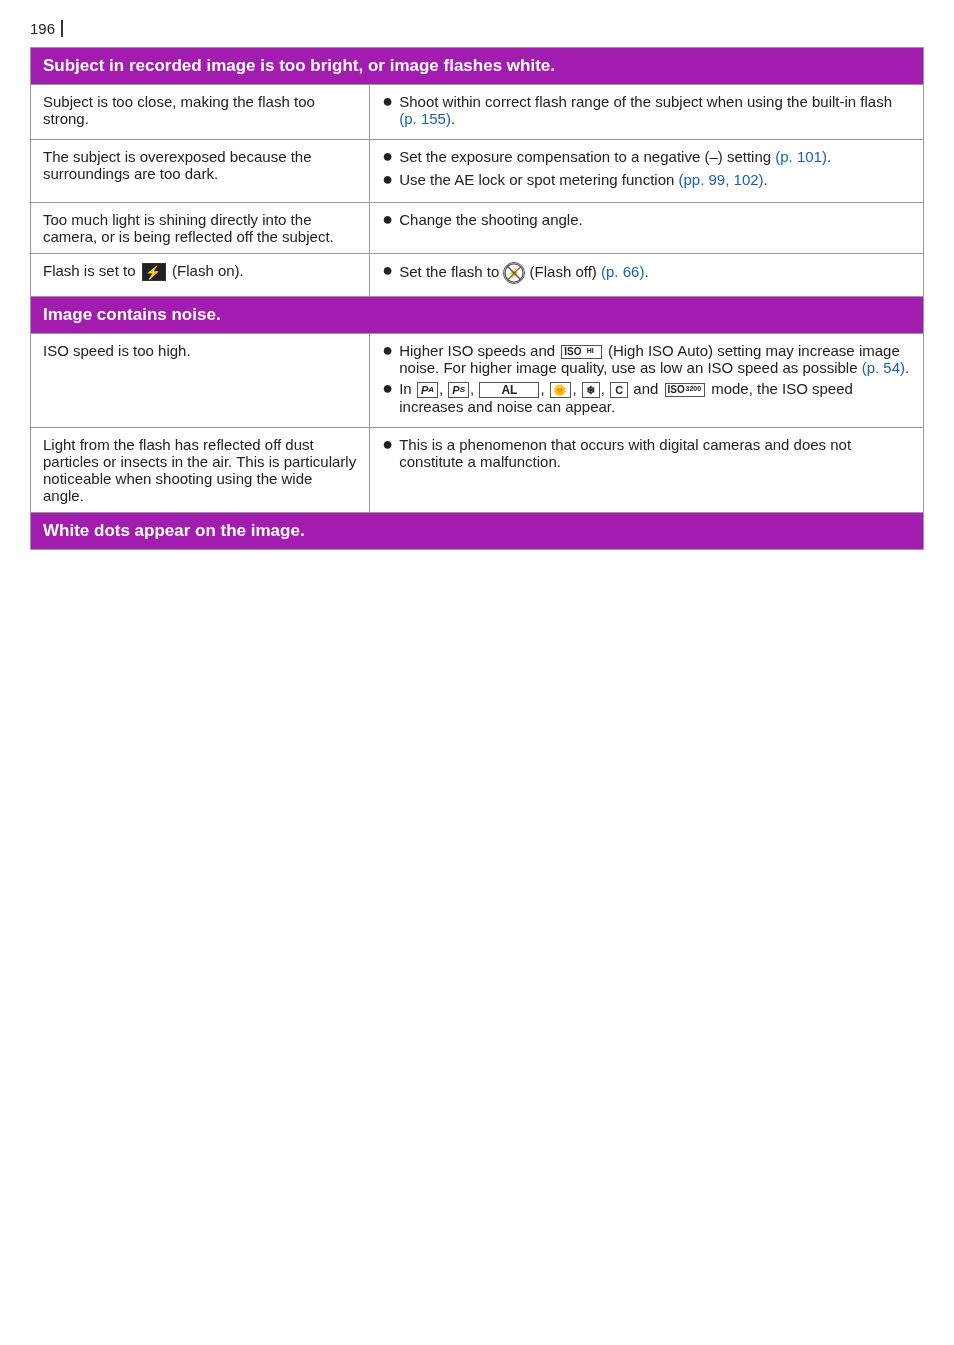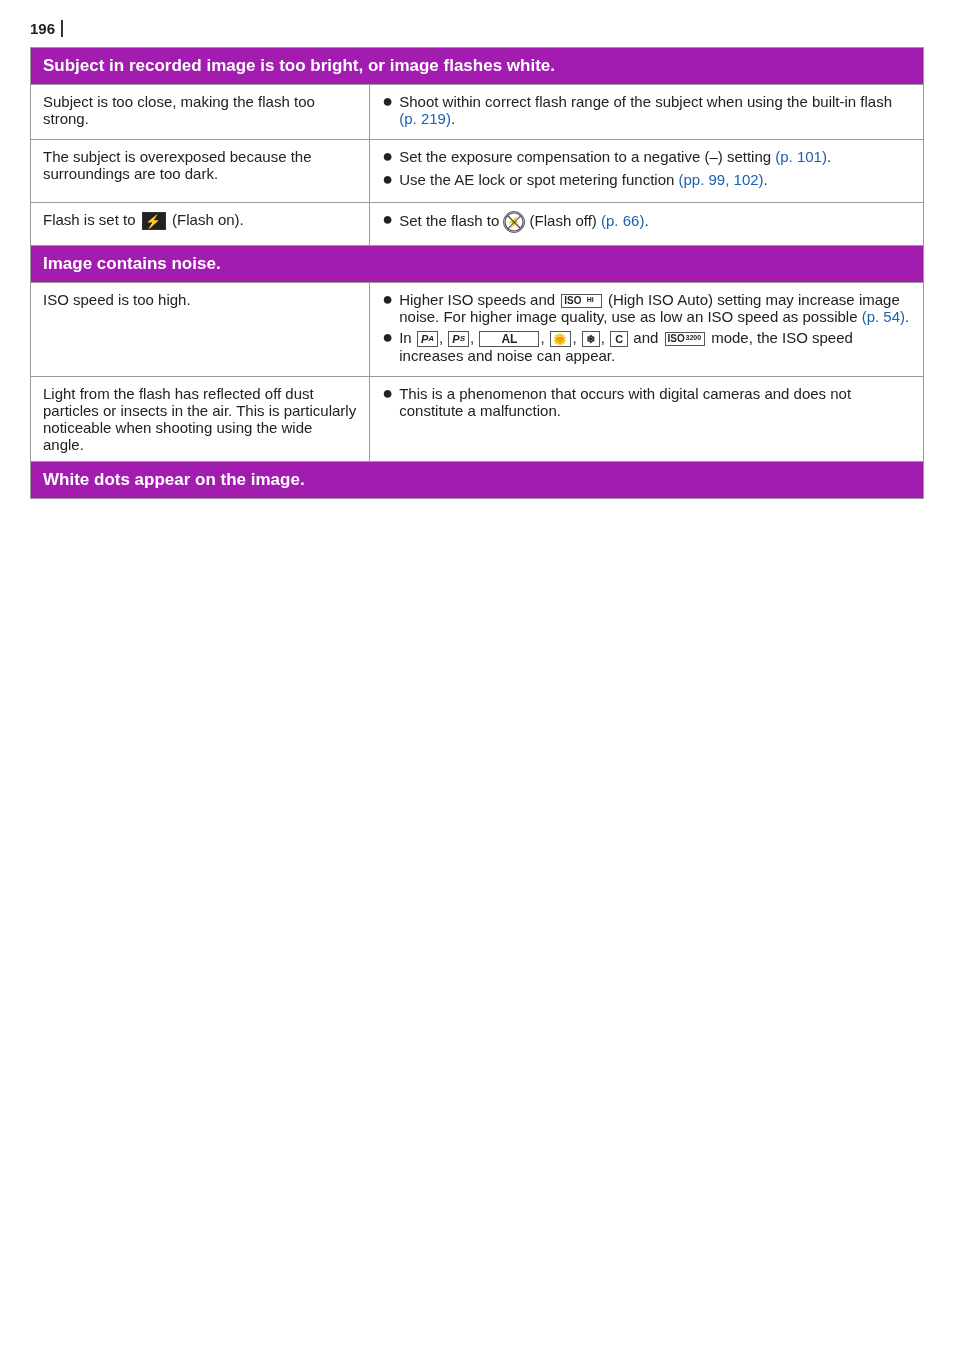--- a/index.html
+++ b/index.html
@@ -7,21 +7,21 @@
       background: #fff;
       font-family: Arial, sans-serif;
       font-size: 15px;
       color: #222;
       padding: 20px 30px;
       width: 954px;
       min-height: 1345px;
     }
     .page-number {
       font-size: 15px;
-      font-weight: bold;
+      font-weight: normal;
       margin-bottom: 10px;
       display: flex;
       align-items: flex-start;
     }
     .page-num-text {
       border-right: 2px solid #333;
       padding-right: 6px;
       margin-right: 2px;
     }
     .main-table {
@@ -155,21 +155,21 @@
     </tr>
 
     <tr>
       <td class="left-col">
         <span>Subject is too close, making the flash too strong.</span>
       </td>
       <td class="right-col">
         <ul class="bullet-list">
           <li>
             <span class="bullet-dot">●</span>
-            <span>Shoot within correct flash range of the subject when using the built-in flash <a class="link-text">(p. 219)</a>.</span>
+            <span>Shoot within correct flash range of the subject when using the built-in flash <a class="link-text">(p. 155)</a>.</span>
           </li>
         </ul>
       </td>
     </tr>
 
     <tr>
       <td class="left-col">
         <span>The subject is overexposed because the surroundings are too dark.</span>
       </td>
       <td class="right-col">
@@ -179,20 +179,33 @@
             <span>Set the exposure compensation to a negative (–) setting <a class="link-text">(p. 101)</a>.</span>
           </li>
           <li>
             <span class="bullet-dot">●</span>
             <span>Use the AE lock or spot metering function <a class="link-text">(pp. 99, 102)</a>.</span>
           </li>
         </ul>
       </td>
     </tr>
 
+    <tr>
+      <td class="left-col">
+        <span>Too much light is shining directly into the camera, or is being reflected off the subject.</span>
+      </td>
+      <td class="right-col">
+        <ul class="bullet-list">
+          <li>
+            <span class="bullet-dot">●</span>
+            <span>Change the shooting angle.</span>
+          </li>
+        </ul>
+      </td>
+    </tr>
 
     <tr>
       <td class="left-col">
         <span>Flash is set to </span>
         <span class="icon-box" style="background:#222;color:#fff;font-weight:bold;font-size:13px;">⚡</span>
         <span> (Flash on).</span>
       </td>
       <td class="right-col">
         <ul class="bullet-list">
           <li>

